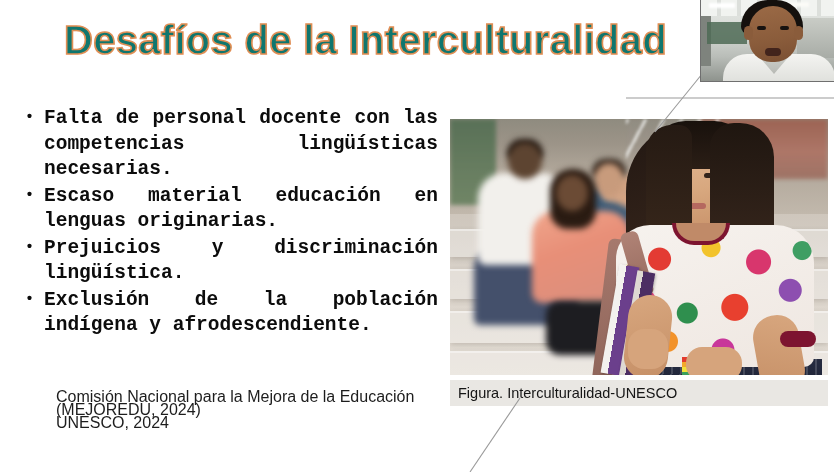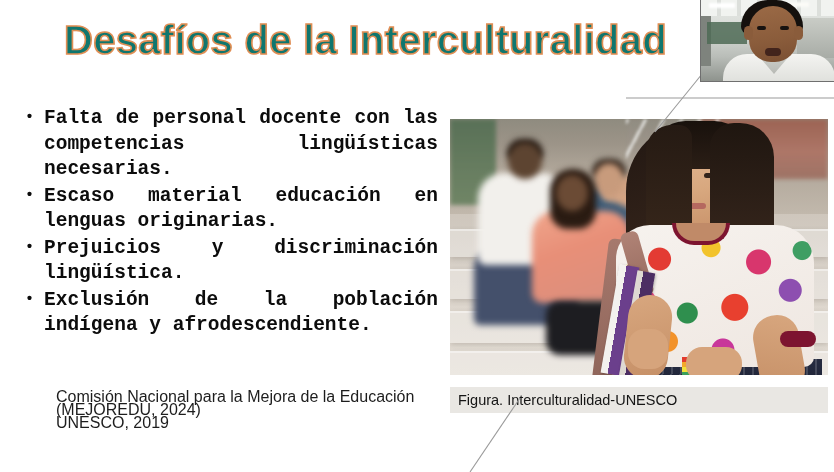--- a/index.html
+++ b/index.html
@@ -99,21 +99,21 @@
     left: 0;
     top: 0;
     width: 378px;
     height: 256px;
     overflow: hidden;
     background: #cfc8bf;
   }
   #figure-caption {
     position: absolute;
     left: 0;
-    top: 268px;
+    top: 261px;
     width: 378px;
     height: 26px;
     background: #e9e7e3;
     display: flex;
     align-items: center;
     padding-left: 8px;
     box-sizing: border-box;
     font-size: 14.5px;
     color: #151515;
     font-family: "Liberation Sans", sans-serif;
@@ -409,21 +409,21 @@
     <li class="bullet-item">
       <span class="btext">Prejuicios y discriminación lingüística.</span>
     </li>
     <li class="bullet-item">
       <span class="btext">Exclusión de la población indígena y afrodescendiente.</span>
     </li>
   </ul>
 
   <div id="footer-citations">
     <div>Comisión Nacional para la Mejora de la Educación (MEJOREDU, 2024)</div>
-    <div>UNESCO, 2019</div>
+    <div>UNESCO, 2024</div>
   </div>
 
   <div id="figure-block">
     <div id="figure-photo">
       <div class="ph-layer" id="ph-steps"></div>
       <div class="ph-layer" id="ph-top"></div>
       <div class="ph-layer" id="ph-greenwall"></div>
       <div class="ph-layer" id="ph-redwall"></div>
       <div class="ph-layer" id="ph-railing"></div>
 

